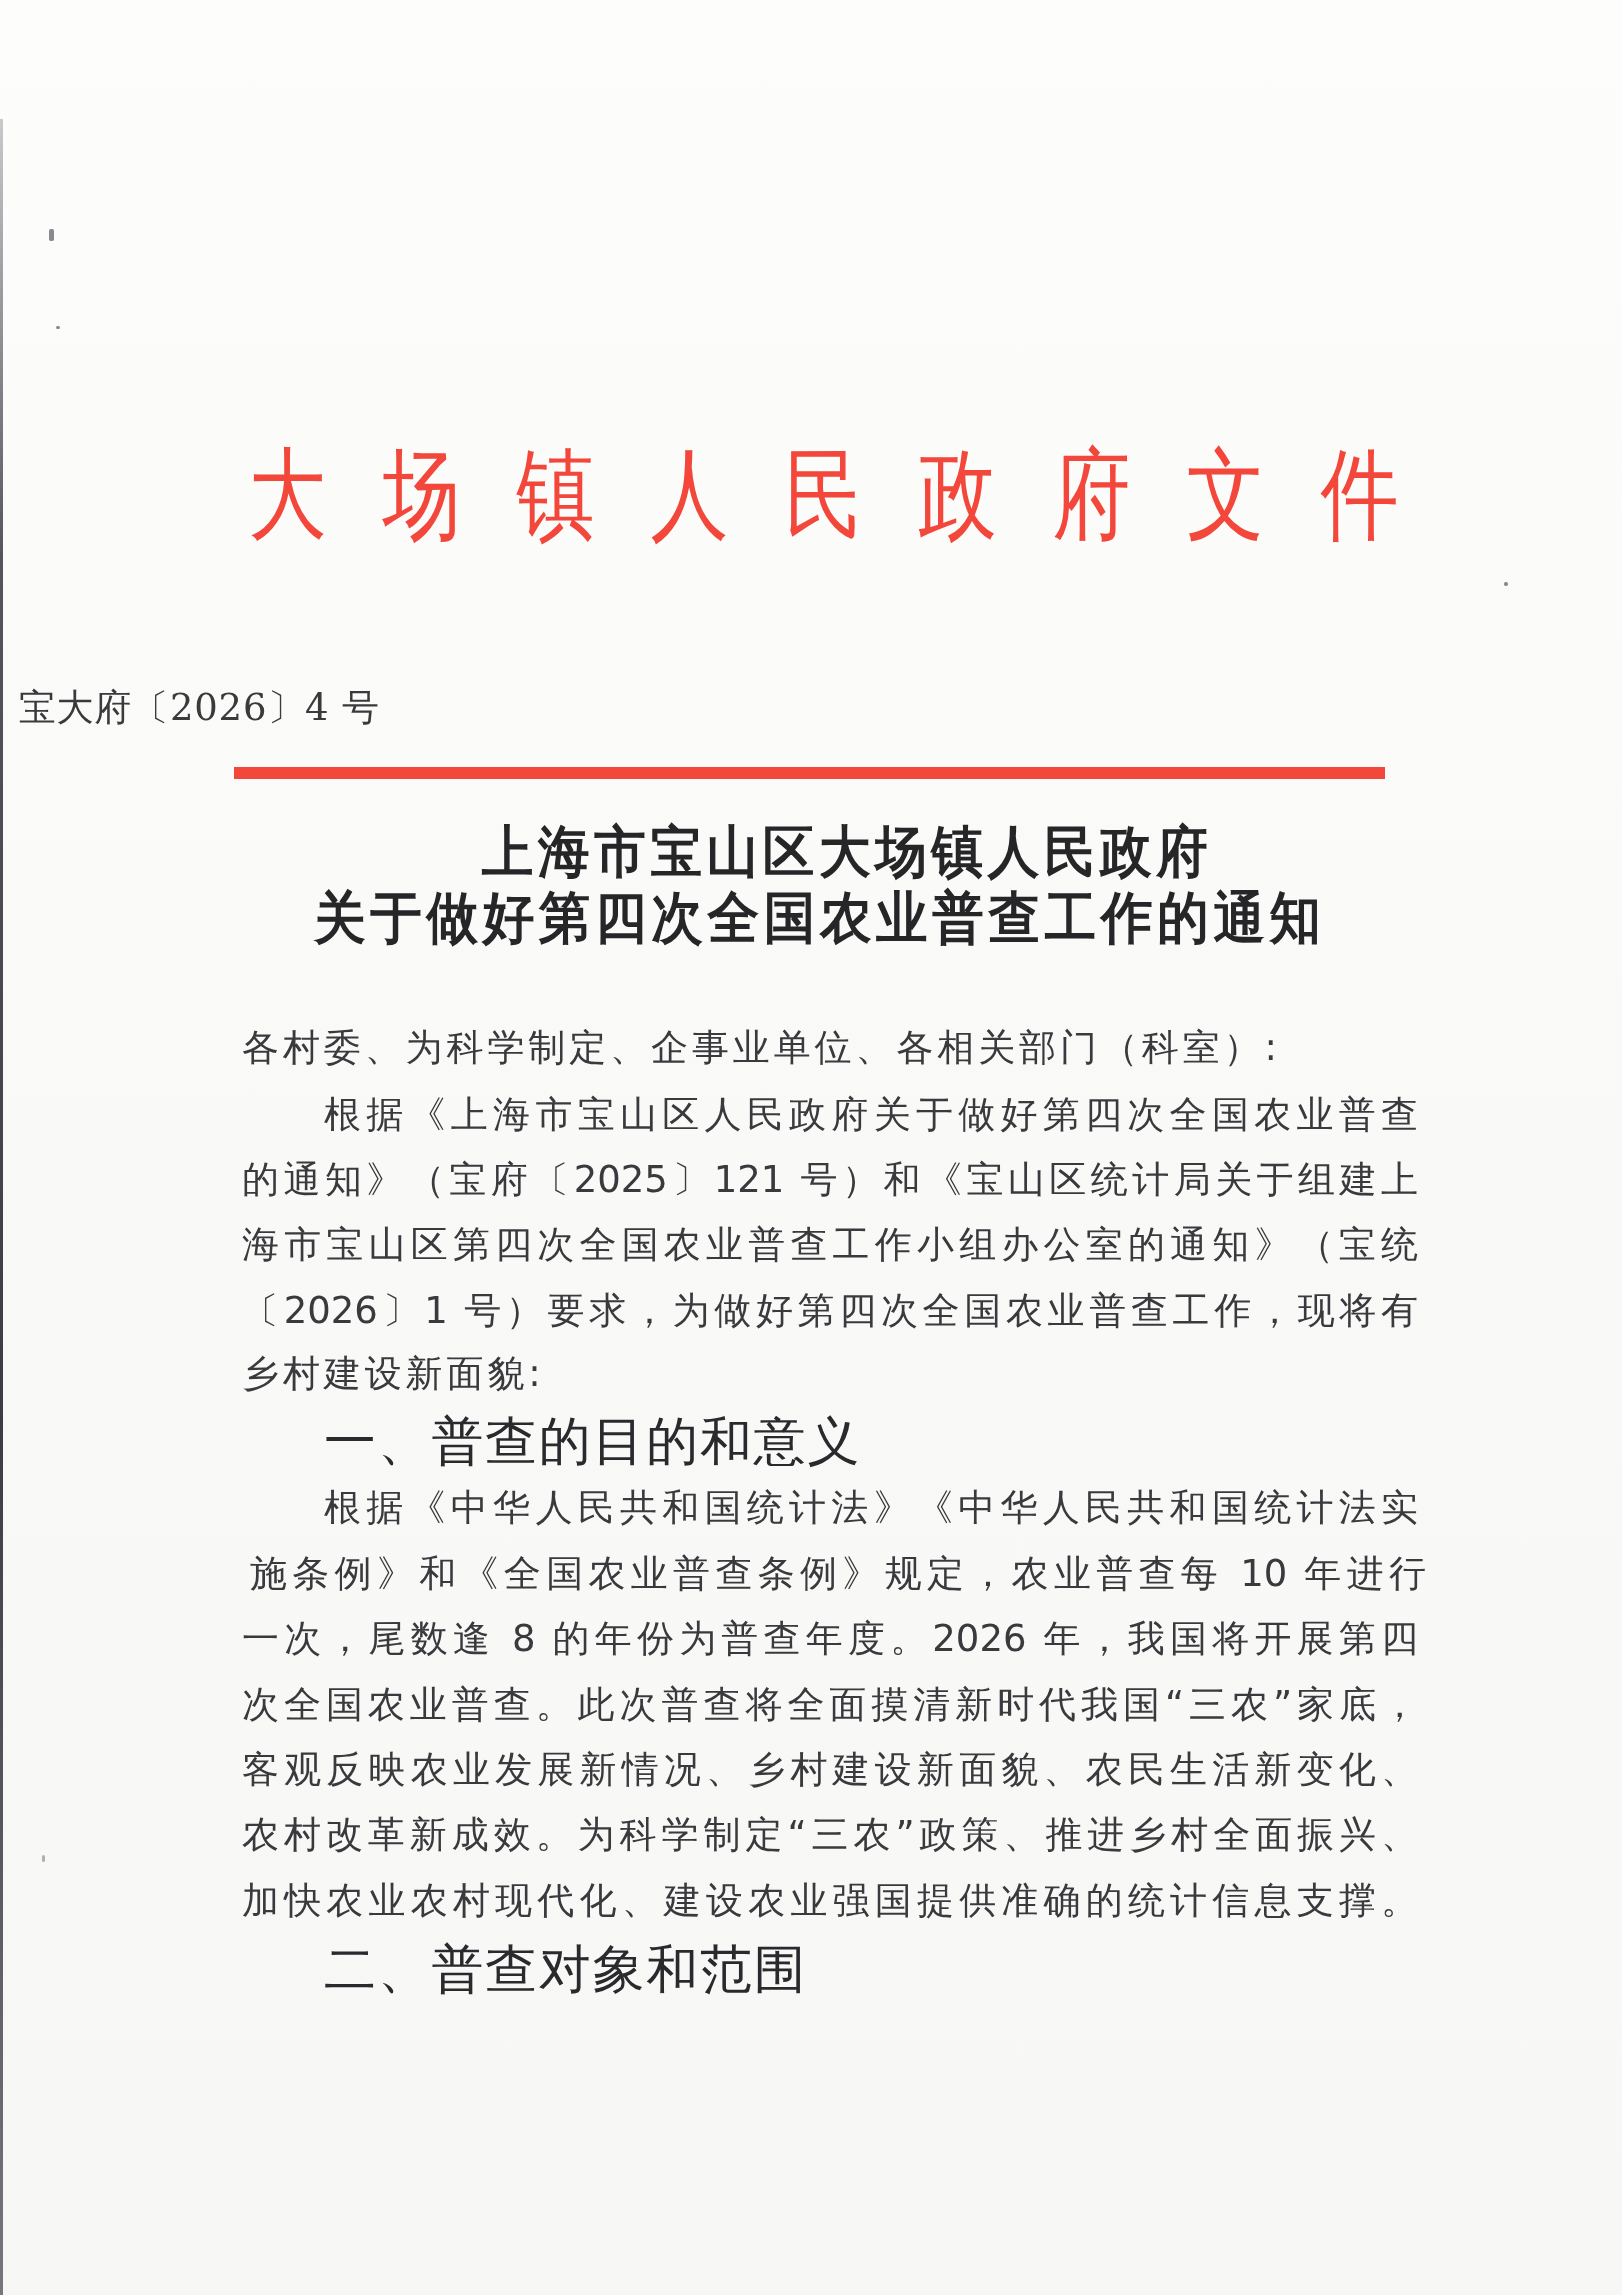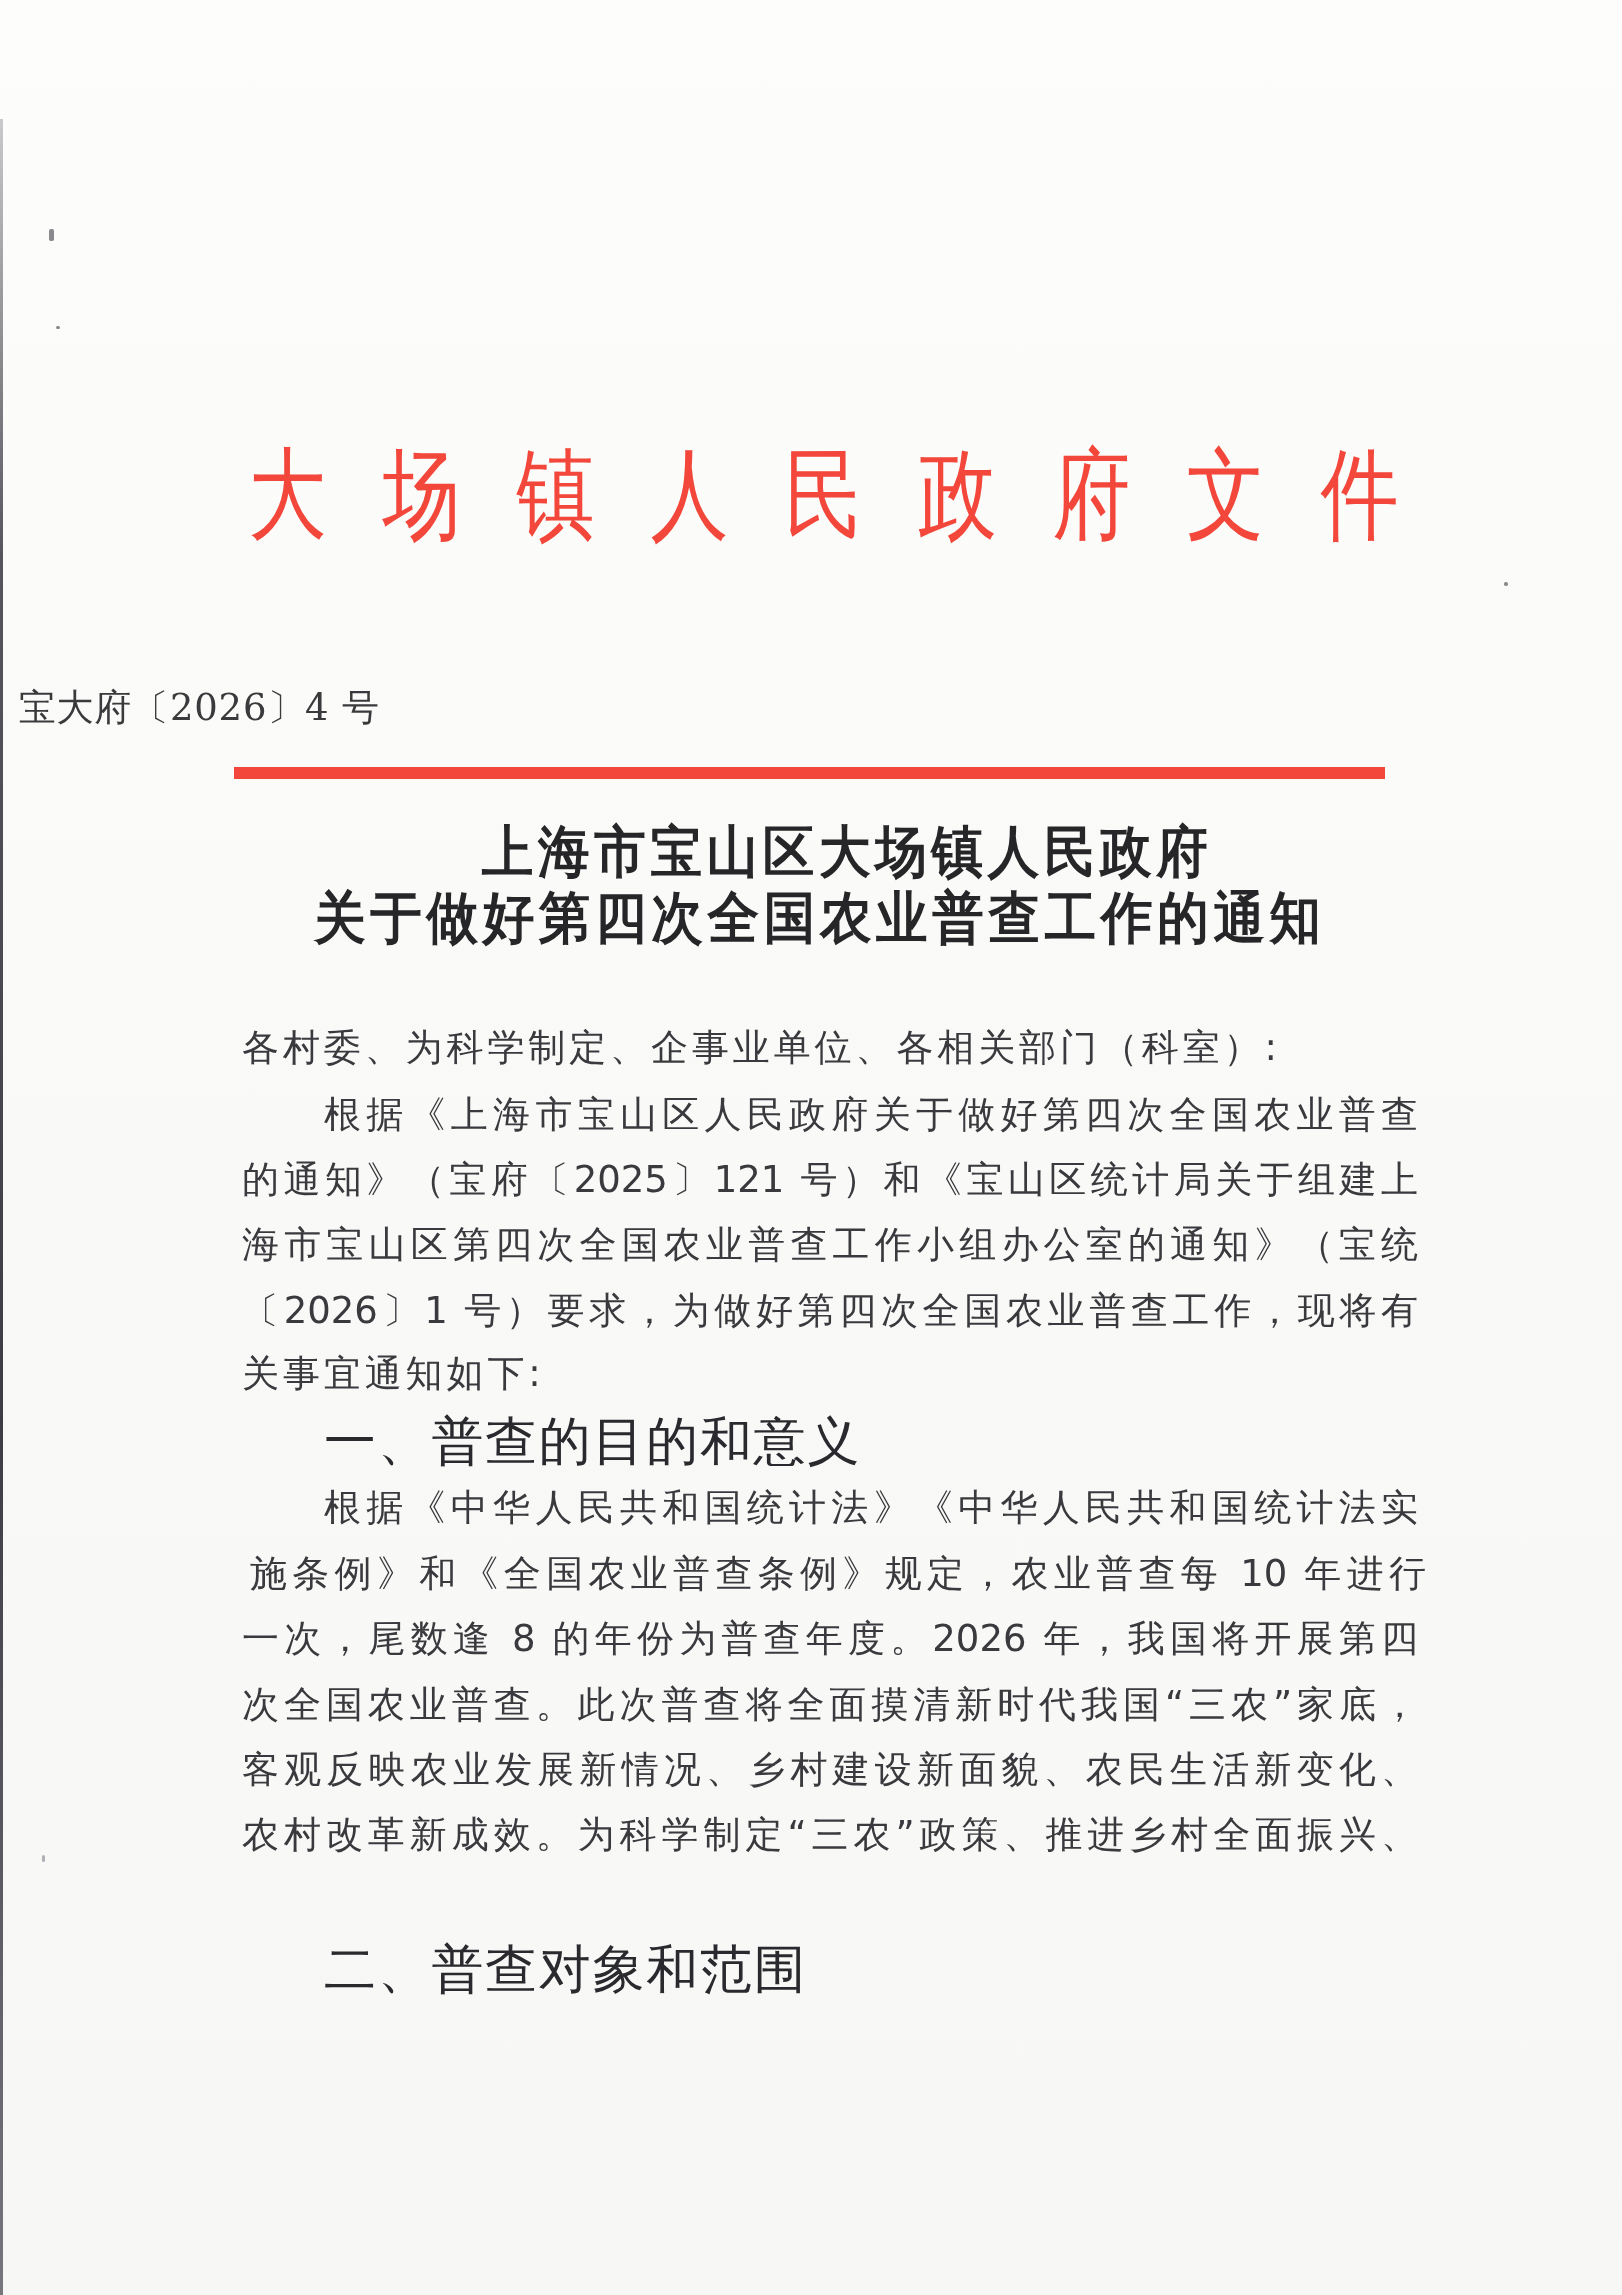--- a/index.html
+++ b/index.html
@@ -155,26 +155,27 @@
   <div class="title title-2">
     <span class="t">关于做好第四次全国农业普查工作的通知</span>
   </div>
 
   <div class="body-line" style="top:1015px;">各村委、为科学制定、企事业单位、各相关部门（科室）:</div>
 
   <div class="body-line justify indent" style="top:1082px;">根据《上海市宝山区人民政府关于做好第四次全国农业普查</div>
   <div class="body-line justify" style="top:1147px;">的通知》（宝府〔2025〕121 号）和《宝山区统计局关于组建上</div>
   <div class="body-line justify" style="top:1212px;">海市宝山区第四次全国农业普查工作小组办公室的通知》（宝统</div>
   <div class="body-line justify" style="top:1278px;">〔2026〕1 号）要求，为做好第四次全国农业普查工作，现将有</div>
-  <div class="body-line" style="top:1341px;">关事宜通知如下:</div>
+  <div class="body-line" style="top:1341px;">乡村建设新面貌:</div>
 
   <div class="section-heading" style="top:1409px;">一、普查的目的和意义</div>
 
   <div class="body-line justify indent" style="top:1475px;">根据《中华人民共和国统计法》《中华人民共和国统计法实</div>
   <div class="body-line justify" style="top:1541px;margin-left:8px;">施条例》和《全国农业普查条例》规定，农业普查每 10 年进行</div>
   <div class="body-line justify" style="top:1606px;">一次，尾数逢 8 的年份为普查年度。2026 年，我国将开展第四</div>
   <div class="body-line justify" style="top:1737px;">客观反映农业发展新情况、乡村建设新面貌、农民生活新变化、</div>
   <div class="body-line justify" style="top:1672px;">次全国农业普查。此次普查将全面摸清新时代我国“三农”家底，</div>
   <div class="body-line justify" style="top:1802px;">农村改革新成效。为科学制定“三农”政策、推进乡村全面振兴、</div>
+  <div class="body-line justify" style="top:1868px;">加快农业农村现代化、建设农业强国提供准确的统计信息支撑。</div>
 
   <div class="section-heading" style="top:1937px;">二、普查对象和范围</div>
 </div>
 
 
 </body></html>

